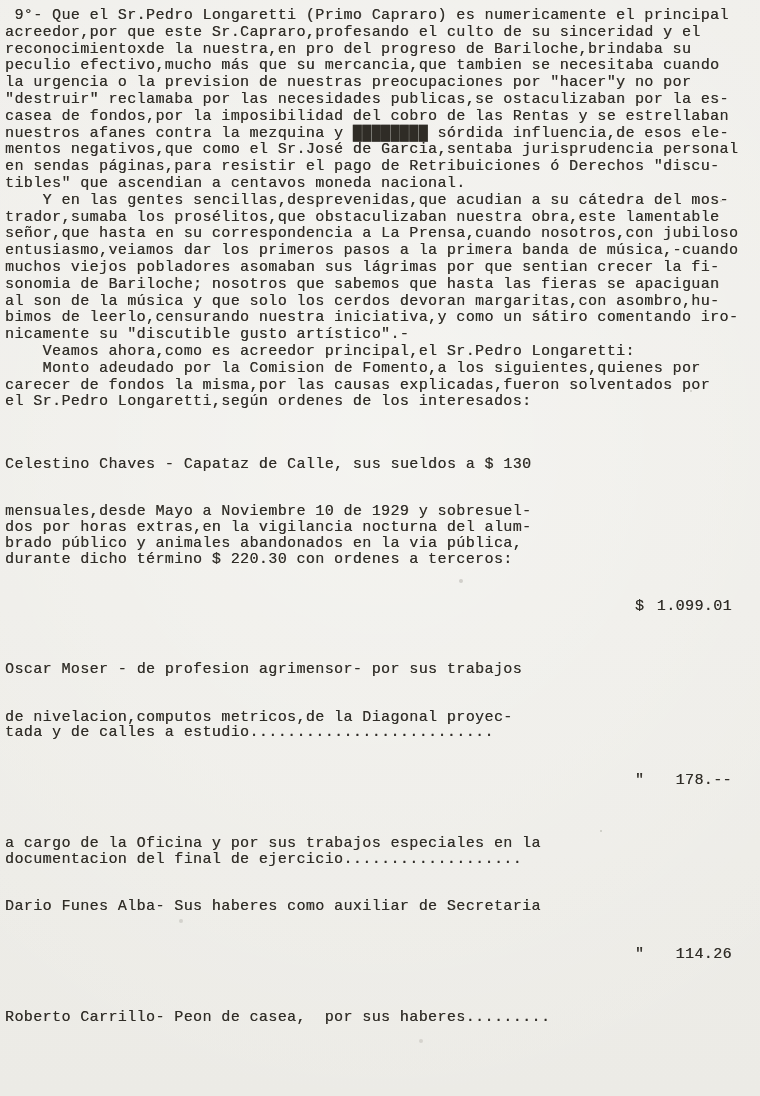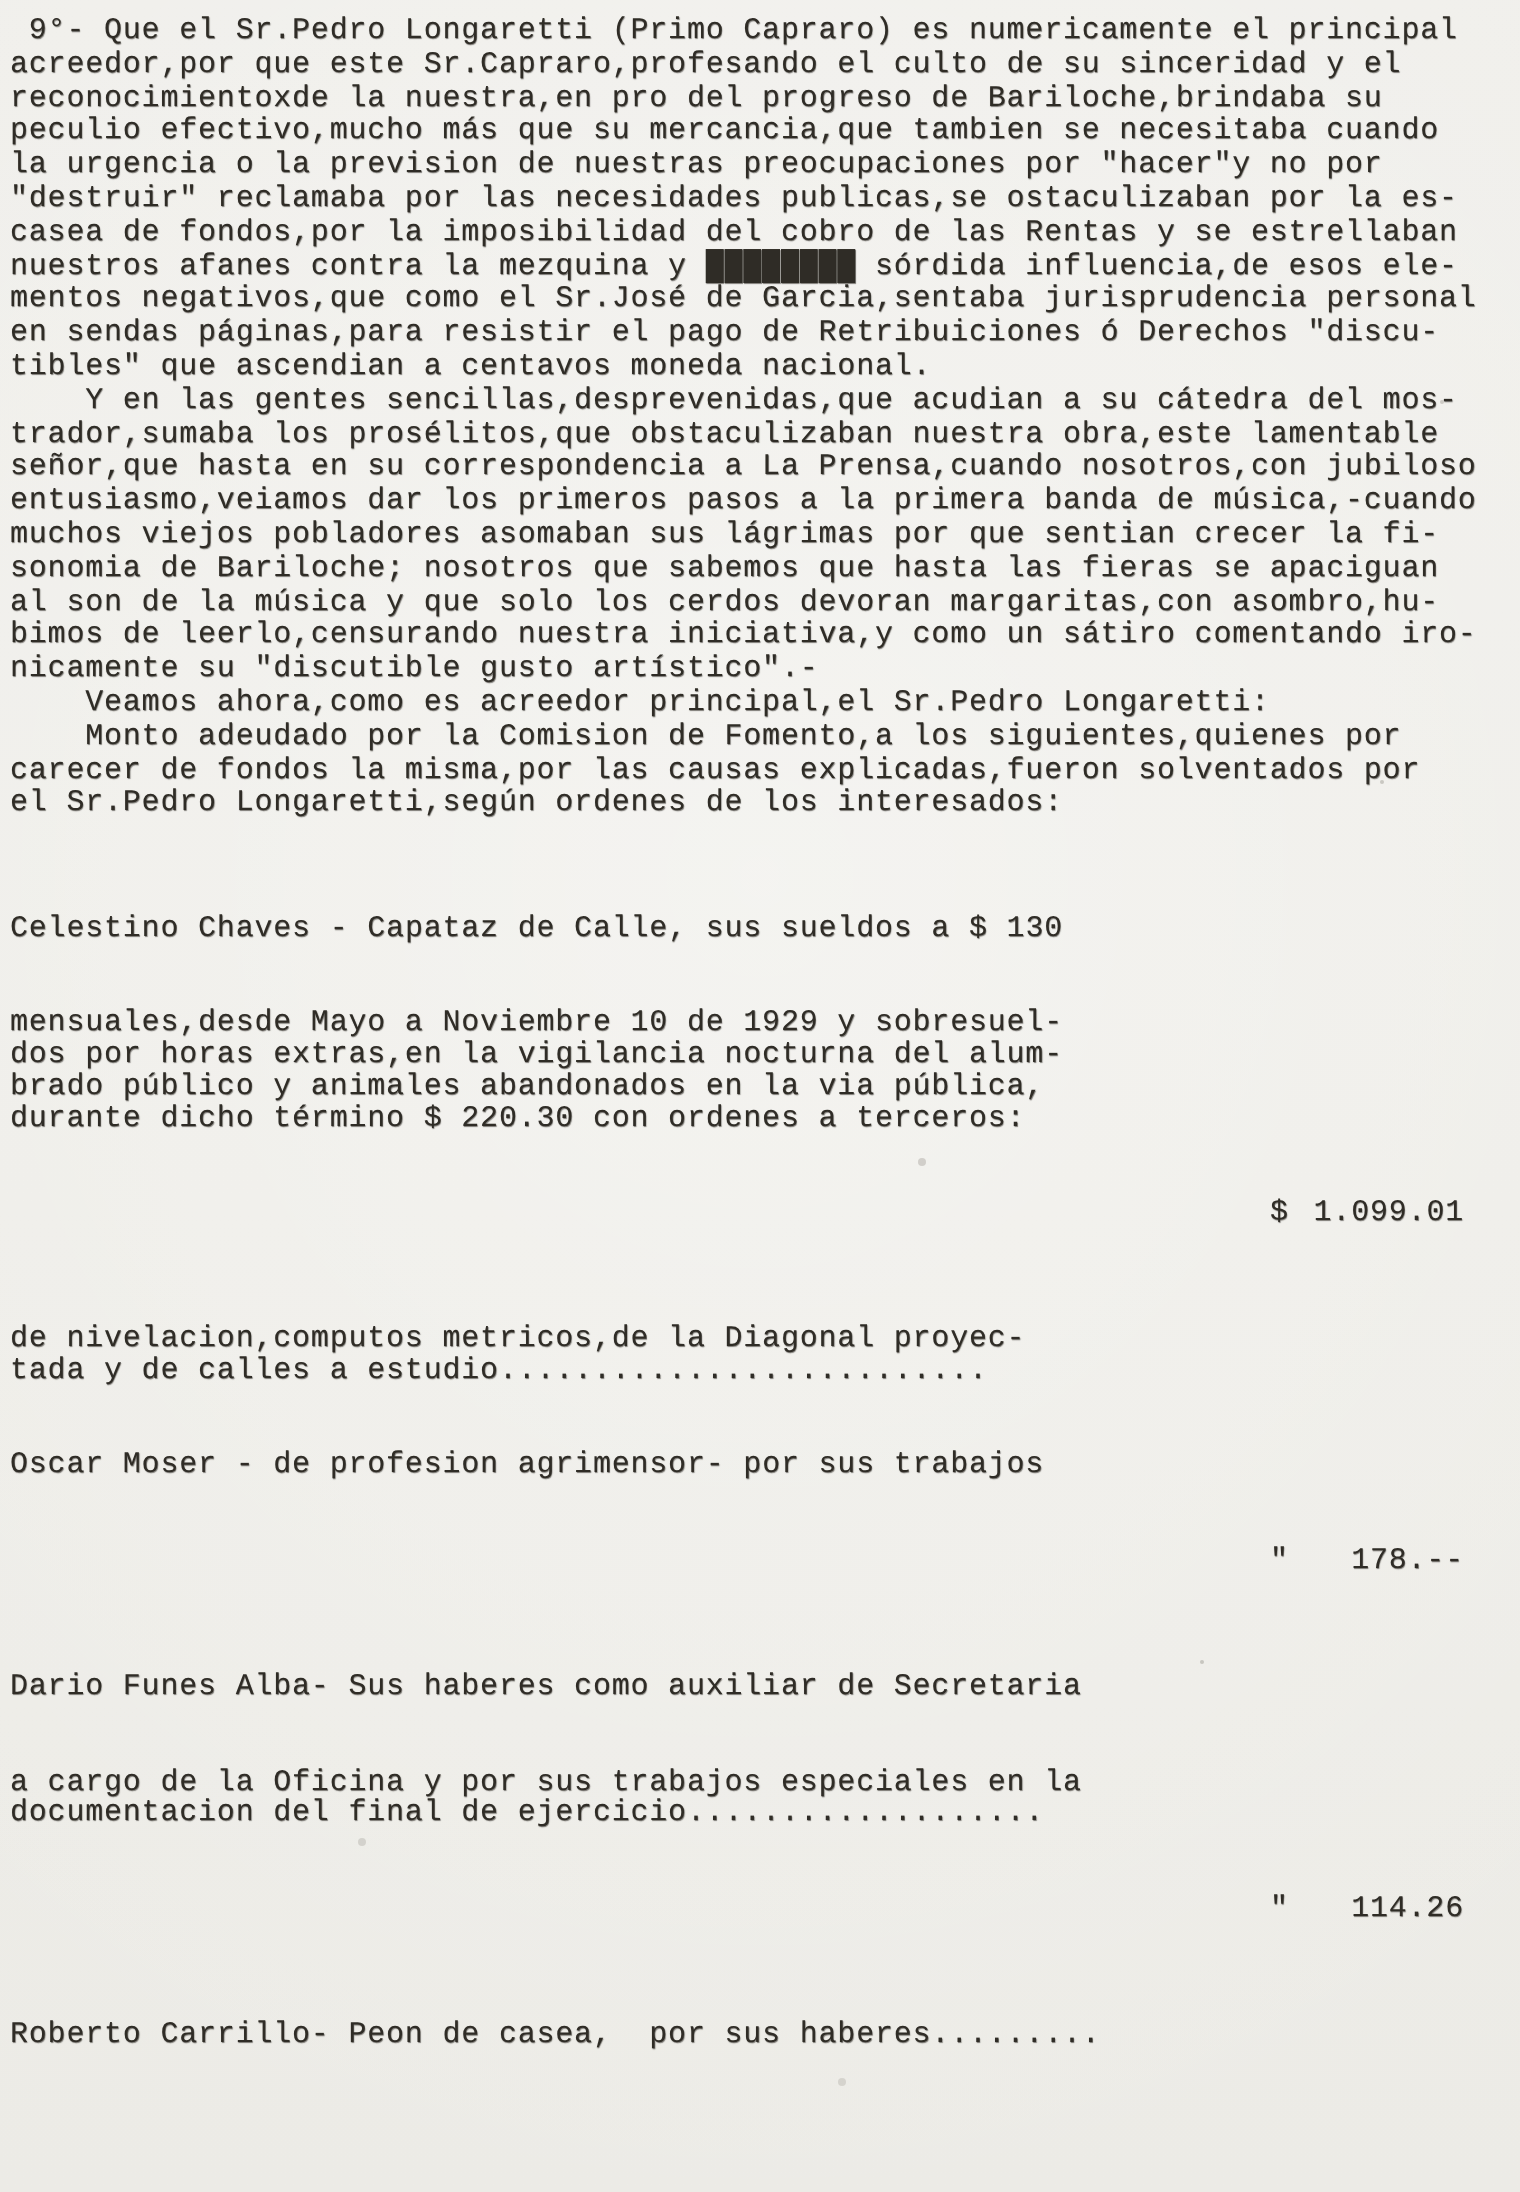--- a/index.html
+++ b/index.html
@@ -99,30 +99,30 @@
     <div class="entry">
       <div><span class="nm">Celestino Chaves</span><span> - Capataz de Calle, sus sueldos a $ 130</span></div>
       <div>mensuales,desde Mayo a Noviembre 10 de 1929 y sobresuel-
 dos por horas extras,en la vigilancia nocturna del alum-
 brado público y animales abandonados en la via pública,
 durante dicho término $ 220.30 con ordenes a terceros:</div>
       <div class="amt"><span>$</span><span>1.099.01</span></div>
     </div>
 
     <div class="entry">
+      <div><span class="nm">Oscar Moser</span><span> - de profesion agrimensor- por sus trabajos</span></div>
       <div>de nivelacion,computos metricos,de la Diagonal proyec-
 tada y de calles a estudio..........................</div>
-      <div><span class="nm">Oscar Moser</span><span> - de profesion agrimensor- por sus trabajos</span></div>
       <div class="amt"><span>"</span><span>178.--</span></div>
     </div>
 
     <div class="entry">
-      <div>Dario Funes Alba- Sus haberes como auxiliar de Secretaria</div>
       <div>a cargo de la Oficina y por sus trabajos especiales en la
 documentacion del final de ejercicio...................</div>
+      <div>Dario Funes Alba- Sus haberes como auxiliar de Secretaria</div>
       <div class="amt"><span>"</span><span>114.26</span></div>
     </div>
 
     <div class="entry">
       <div>Roberto Carrillo- Peon de casea,  por sus haberes.........</div>
       
     </div>
 
   </div>
 </div>

